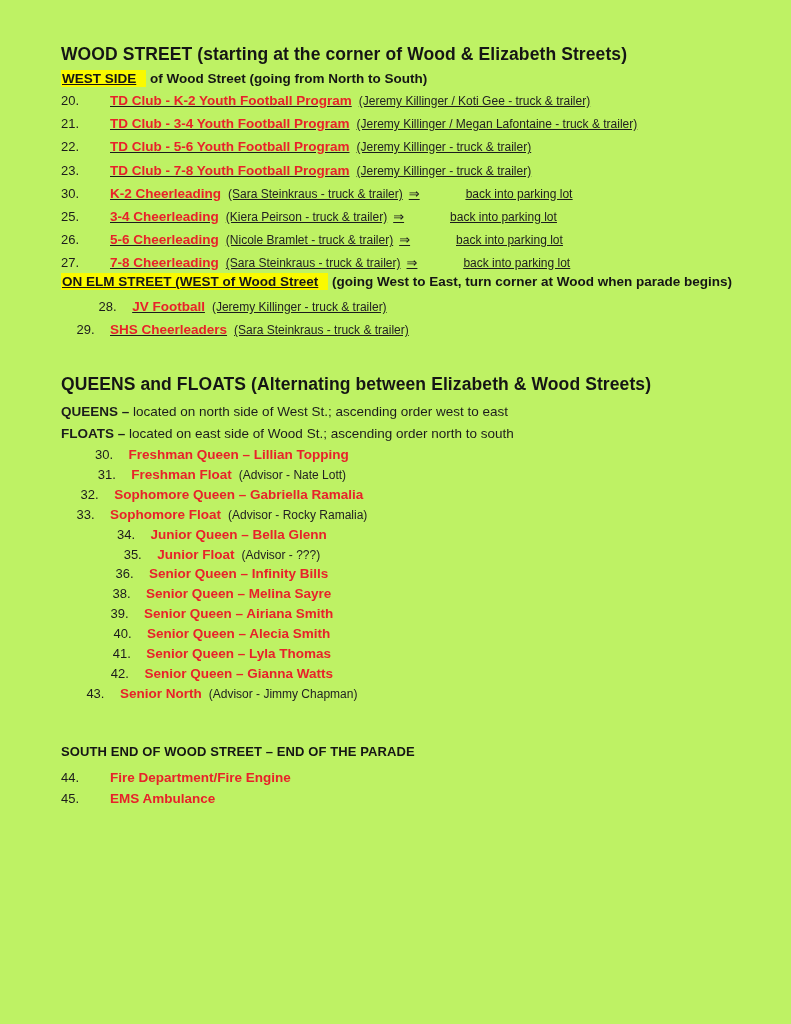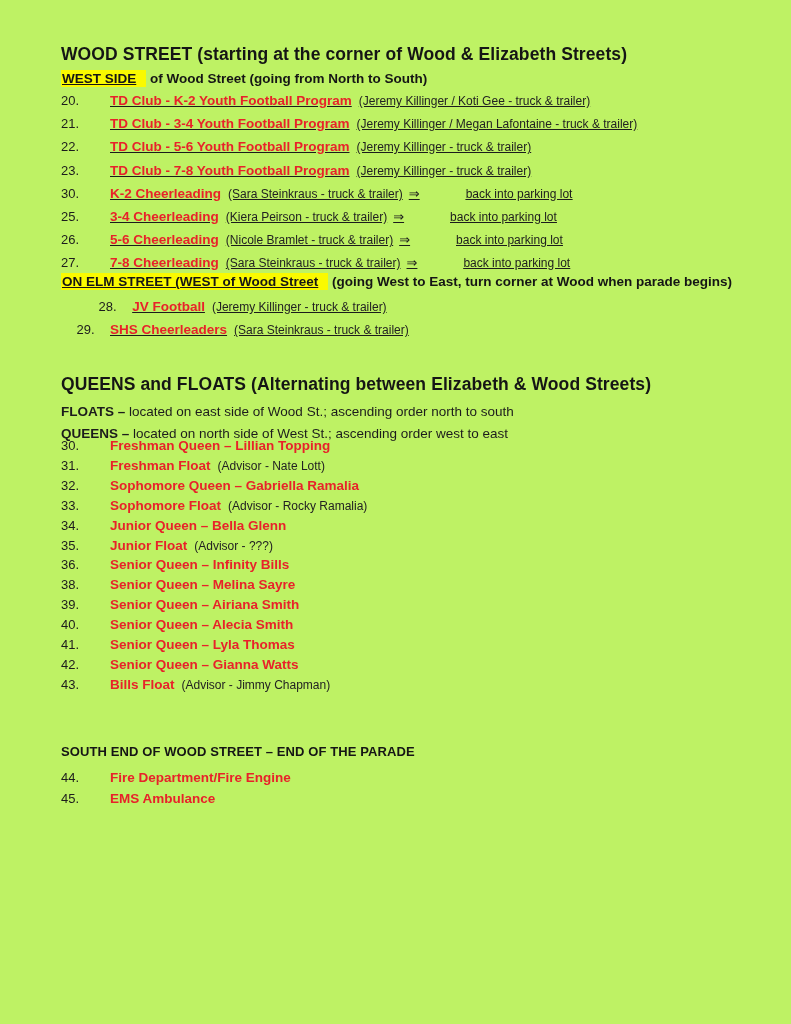--- a/index.html
+++ b/index.html
@@ -67,38 +67,38 @@
   <div class="subline" style="top:274px;"><span class="hl">ON ELM STREET (WEST of Wood Street</span><span> (going West to East, turn corner at Wood when parade begins)</span></div>
 
   <div class="list lh21" style="top:295px;text-align:center;">
     <div class="row"><span class="num">28.</span><span class="label" style="color:#e8222a">JV Football</span><span class="detail">(Jeremy Killinger - truck &amp; trailer)</span></div>
     <div class="row"><span class="num">29.</span><span class="label" style="color:#e8222a">SHS Cheerleaders</span><span class="detail">(Sara Steinkraus - truck &amp; trailer)</span></div>
   </div>
 
   <div class="h1" style="top:374px;">QUEENS and FLOATS (Alternating between Elizabeth &amp; Wood Streets)</div>
 
   <div class="desc" style="top:401px;">
+    <div class="row"><b>QUEENS –</b><span> located on north side of West St.; ascending order west to east</span></div>
     <div class="row"><b>FLOATS –</b><span> located on east side of Wood St.; ascending order north to south</span></div>
-    <div class="row"><b>QUEENS –</b><span> located on north side of West St.; ascending order west to east</span></div>
   </div>
 
-  <div class="list lh19" style="top:436px;">
+  <div class="list lh19" style="top:445px;text-align:center;">
     <div class="row"><span class="num">30.</span><span class="label" style="color:#e8222a">Freshman Queen – Lillian Topping</span></div>
     <div class="row"><span class="num">31.</span><span class="label" style="color:#e8222a">Freshman Float</span><span class="detail">(Advisor - Nate Lott)</span></div>
     <div class="row"><span class="num">32.</span><span class="label" style="color:#e8222a">Sophomore Queen – Gabriella Ramalia</span></div>
     <div class="row"><span class="num">33.</span><span class="label" style="color:#e8222a">Sophomore Float</span><span class="detail">(Advisor - Rocky Ramalia)</span></div>
     <div class="row"><span class="num">34.</span><span class="label" style="color:#e8222a">Junior Queen – Bella Glenn</span></div>
     <div class="row"><span class="num">35.</span><span class="label" style="color:#e8222a">Junior Float</span><span class="detail">(Advisor - ???)</span></div>
     <div class="row"><span class="num">36.</span><span class="label" style="color:#e8222a">Senior Queen – Infinity Bills</span></div>
     <div class="row"><span class="num">38.</span><span class="label" style="color:#e8222a">Senior Queen – Melina Sayre</span></div>
     <div class="row"><span class="num">39.</span><span class="label" style="color:#e8222a">Senior Queen – Airiana Smith</span></div>
     <div class="row"><span class="num">40.</span><span class="label" style="color:#e8222a">Senior Queen – Alecia Smith</span></div>
     <div class="row"><span class="num">41.</span><span class="label" style="color:#e8222a">Senior Queen – Lyla Thomas</span></div>
     <div class="row"><span class="num">42.</span><span class="label" style="color:#e8222a">Senior Queen – Gianna Watts</span></div>
-    <div class="row"><span class="num">43.</span><span class="label" style="color:#e8222a">Bills Float</span><span class="detail">(Advisor - Jimmy Chapman)</span></div>
+    <div class="row"><span class="num">43.</span><span class="label" style="color:#e8222a">Senior North</span><span class="detail">(Advisor - Jimmy Chapman)</span></div>
   </div>
 
   <div class="h1" style="top:744px; font-size:13px;">SOUTH END OF WOOD STREET – END OF THE PARADE</div>
 
   <div class="list lh20" style="top:767px;">
     <div class="row"><span class="num">44.</span><span class="label" style="color:#e8222a">Fire Department/Fire Engine</span></div>
     <div class="row"><span class="num">45.</span><span class="label" style="color:#e8222a">EMS Ambulance</span></div>
   </div>
 
 </div>

